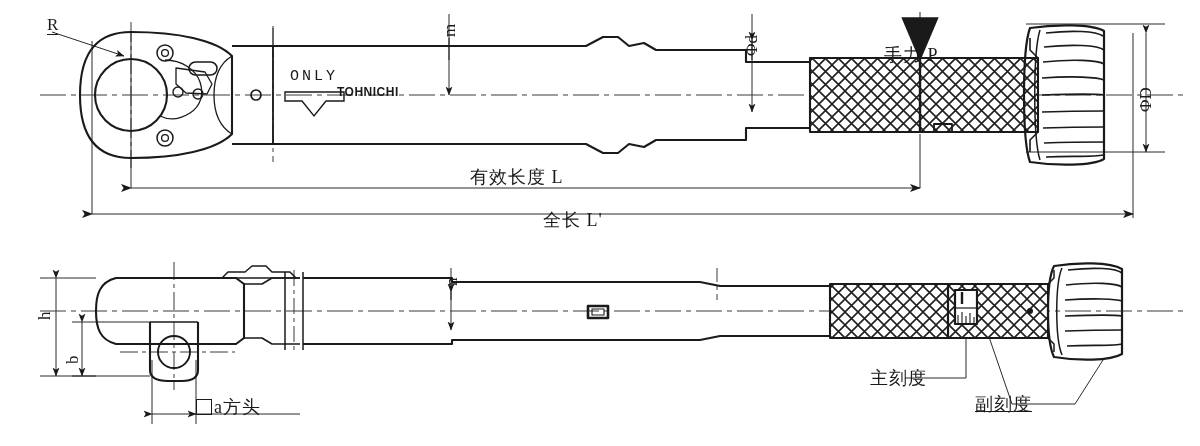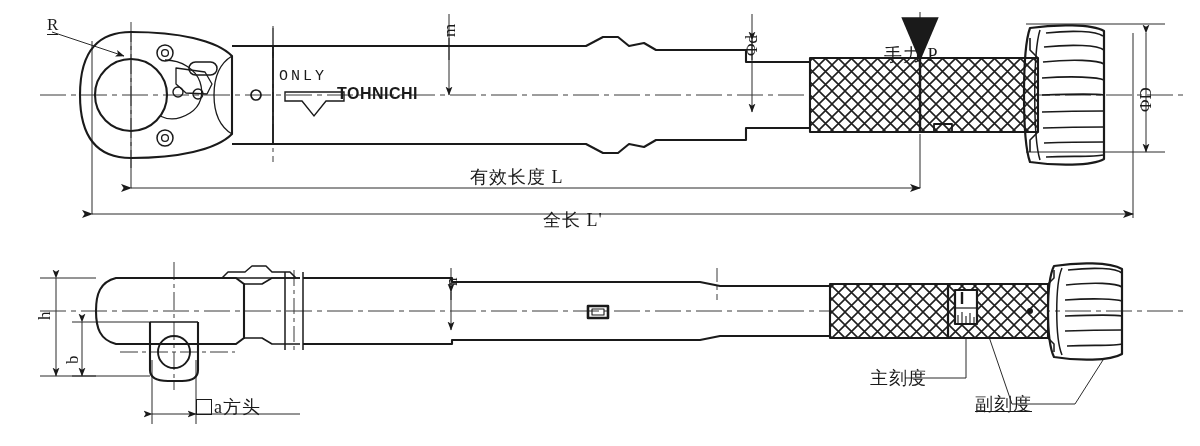--- a/index.html
+++ b/index.html
@@ -51,21 +51,21 @@
     padding-bottom: 1px;
   }
   .mono-only {
     font-family: "Liberation Mono", monospace;
     font-size: 15px;
     letter-spacing: 3px;
   }
   .brand {
     font-family: "Liberation Sans", sans-serif;
     font-weight: bold;
-    font-size: 16px;
+    font-size: 12px;
     letter-spacing: 0.5px;
   }
   .sq-glyph {
     display: inline-block;
     width: 14px;
     height: 14px;
     border: 1.6px solid #1a1a1a;
     vertical-align: -2px;
     margin-right: 2px;
   }
@@ -259,21 +259,21 @@
         <path d="M1065,316 C1094,315 1116,315 1122,316"></path>
         <path d="M1065,331 C1094,330 1116,330 1122,330"></path>
         <path d="M1067,346 C1094,345 1116,346 1122,344"></path>
       </g>
       <path d="M1062,268 C1055,284 1055,338 1062,355" stroke-width="1.5"></path>
     </g>
   </svg>
 
   <div class="lbl lbl-lat underlined" style="left:47px; top:16px;">R</div>
 
-  <div class="lbl mono-only" style="left:279px; top:69px;text-align:center;">ONLY</div>
+  <div class="lbl mono-only" style="left:290px; top:69px;text-align:center;">ONLY</div>
 
   <div class="lbl brand" style="left:337px; top:86px;">TOHNICHI</div>
 
   <div class="lbl lbl-lat rot90" style="left:441px; top:37px;">m</div>
 
   <div class="lbl lbl-lat rot90" style="left:743px; top:56px;">Φd</div>
 
   <div class="lbl lbl-cn" style="left:884px; top:22px;margin-top:24px;">手力 P</div>
 
   <div class="lbl lbl-lat rot90" style="left:1137px; top:112px;">ΦD</div>

